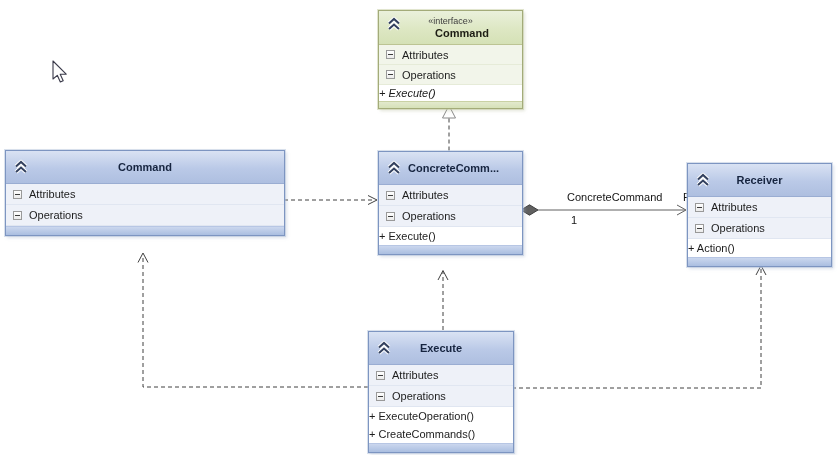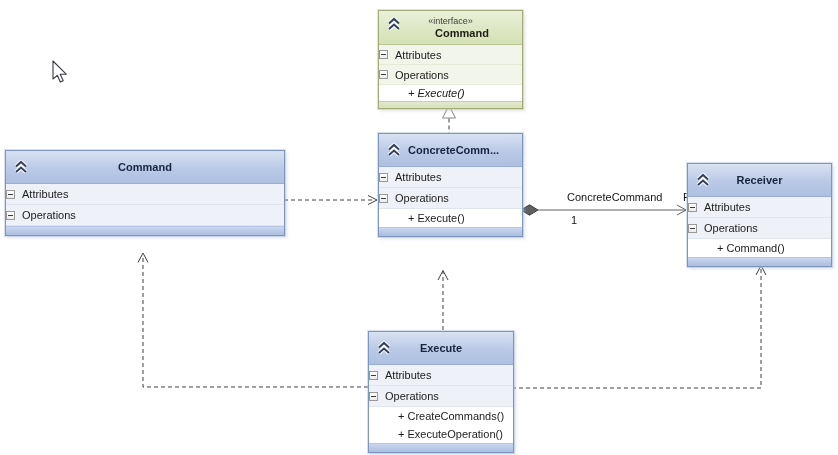--- a/index.html
+++ b/index.html
@@ -19,23 +19,23 @@
   .green .hdr{background:linear-gradient(180deg,#eaf0db 0%,#dde7c3 55%,#d5e1b6 100%);
     border-bottom:1px solid #bcc493;}
   .hdr2{height:33px;flex-direction:column;gap:1px;}
   .title{font-weight:bold;font-size:11px;color:#16243f;}
   .green .title{color:#1d1d14;padding-left:23px;}
   .stereotype{font-size:9px;color:#3d3d3d;line-height:1;}
   .chev{position:absolute;left:7px;top:50%;transform:translateY(-50%);width:16px;height:15px;}
   .hdr2 .chev{top:13px;}
   .chev svg{display:block;}
   .row{display:flex;align-items:center;}
-  .section{height:20px;background:#eef1f8;border-bottom:1px solid #e0e6f1;}
+  .section{height:20px;background:#eef1f8;border-bottom:1px solid #e0e6f1;padding-left:7px;}
   .green .section{background:#f2f5ea;border-bottom:1px solid #e6ebd8;}
-  .member{height:18px;background:#fff;padding-left:29px;}
+  .member{height:18px;background:#fff;}
   .member.italic span{font-style:italic;}
   .slabel{margin-left:7px;}
   .expander{position:relative;width:9px;height:9px;box-sizing:border-box;
     border:1px solid #999;background:linear-gradient(#fff,#ebebeb);flex:0 0 auto;}
   .expander::after{content:"";position:absolute;left:1px;right:1px;top:3px;height:1px;background:#3c3c3c;}
   .strip{height:8px;background:linear-gradient(#cbd7ee,#aabee0);border-top:1px solid #b7c6e4;}
   .green .strip{background:linear-gradient(#e2e9cd,#d6e1b8);border-top:1px solid #c9d1a4;}
   
   #box-command .section{height:19px;}
   #box-command .member{height:16px;}
@@ -128,21 +128,21 @@
       <span class="expander"></span>
       <span class="slabel">Attributes</span>
     </div>
     <div class="row section">
       <span class="expander"></span>
       <span class="slabel">Operations</span>
     </div>
     <div class="strip"></div>
   </div>
 
-  <div class="uml-class" id="box-concrete-command" style="left:378px;top:133px;width:143px;">
+  <div class="uml-class" id="box-concrete-command" style="left:378px;top:151px;width:143px;">
     <div class="hdr left">
       <span class="chev">
         <svg width="16" height="15" viewBox="0 0 16 15">
           <path d="M3 7 L8 2.4 L13 7 M3 12.6 L8 8 L13 12.6" stroke="#fff" stroke-width="4" fill="none"></path>
           <path d="M3 7 L8 2.4 L13 7 M3 12.6 L8 8 L13 12.6" stroke="#33415f" stroke-width="2" fill="none"></path>
         </svg>
       </span>
       <span class="title">ConcreteComm...</span>
     </div>
     <div class="row section">
@@ -171,21 +171,21 @@
     </div>
     <div class="row section">
       <span class="expander"></span>
       <span class="slabel">Attributes</span>
     </div>
     <div class="row section">
       <span class="expander"></span>
       <span class="slabel">Operations</span>
     </div>
     <div class="row member">
-      <span>+ Command()</span>
+      <span>+ Action()</span>
     </div>
     <div class="strip"></div>
   </div>
 
   <div class="uml-class" id="box-client" style="left:368px;top:331px;width:144px;">
     <div class="hdr">
       <span class="chev">
         <svg width="16" height="15" viewBox="0 0 16 15">
           <path d="M3 7 L8 2.4 L13 7 M3 12.6 L8 8 L13 12.6" stroke="#fff" stroke-width="4" fill="none"></path>
           <path d="M3 7 L8 2.4 L13 7 M3 12.6 L8 8 L13 12.6" stroke="#33415f" stroke-width="2" fill="none"></path>
@@ -195,24 +195,24 @@
     </div>
     <div class="row section">
       <span class="expander"></span>
       <span class="slabel">Attributes</span>
     </div>
     <div class="row section">
       <span class="expander"></span>
       <span class="slabel">Operations</span>
     </div>
     <div class="row member">
+      <span>+ ExecuteOperation()</span>
+    </div>
+    <div class="row member">
       <span>+ CreateCommands()</span>
-    </div>
-    <div class="row member">
-      <span>+ ExecuteOperation()</span>
     </div>
     <div class="strip"></div>
   </div>
 
   <svg class="connectors" width="838" height="455" viewBox="0 0 838 455">
     <polygon points="53,61 53,79 57.3,75.3 60.3,82 63.2,80.7 60.2,74.2 66.2,74.2" fill="#fdfdfd" stroke="#3a3a4a" stroke-width="1.1" stroke-linejoin="round"></polygon>
   </svg>
 
 </div>
 

